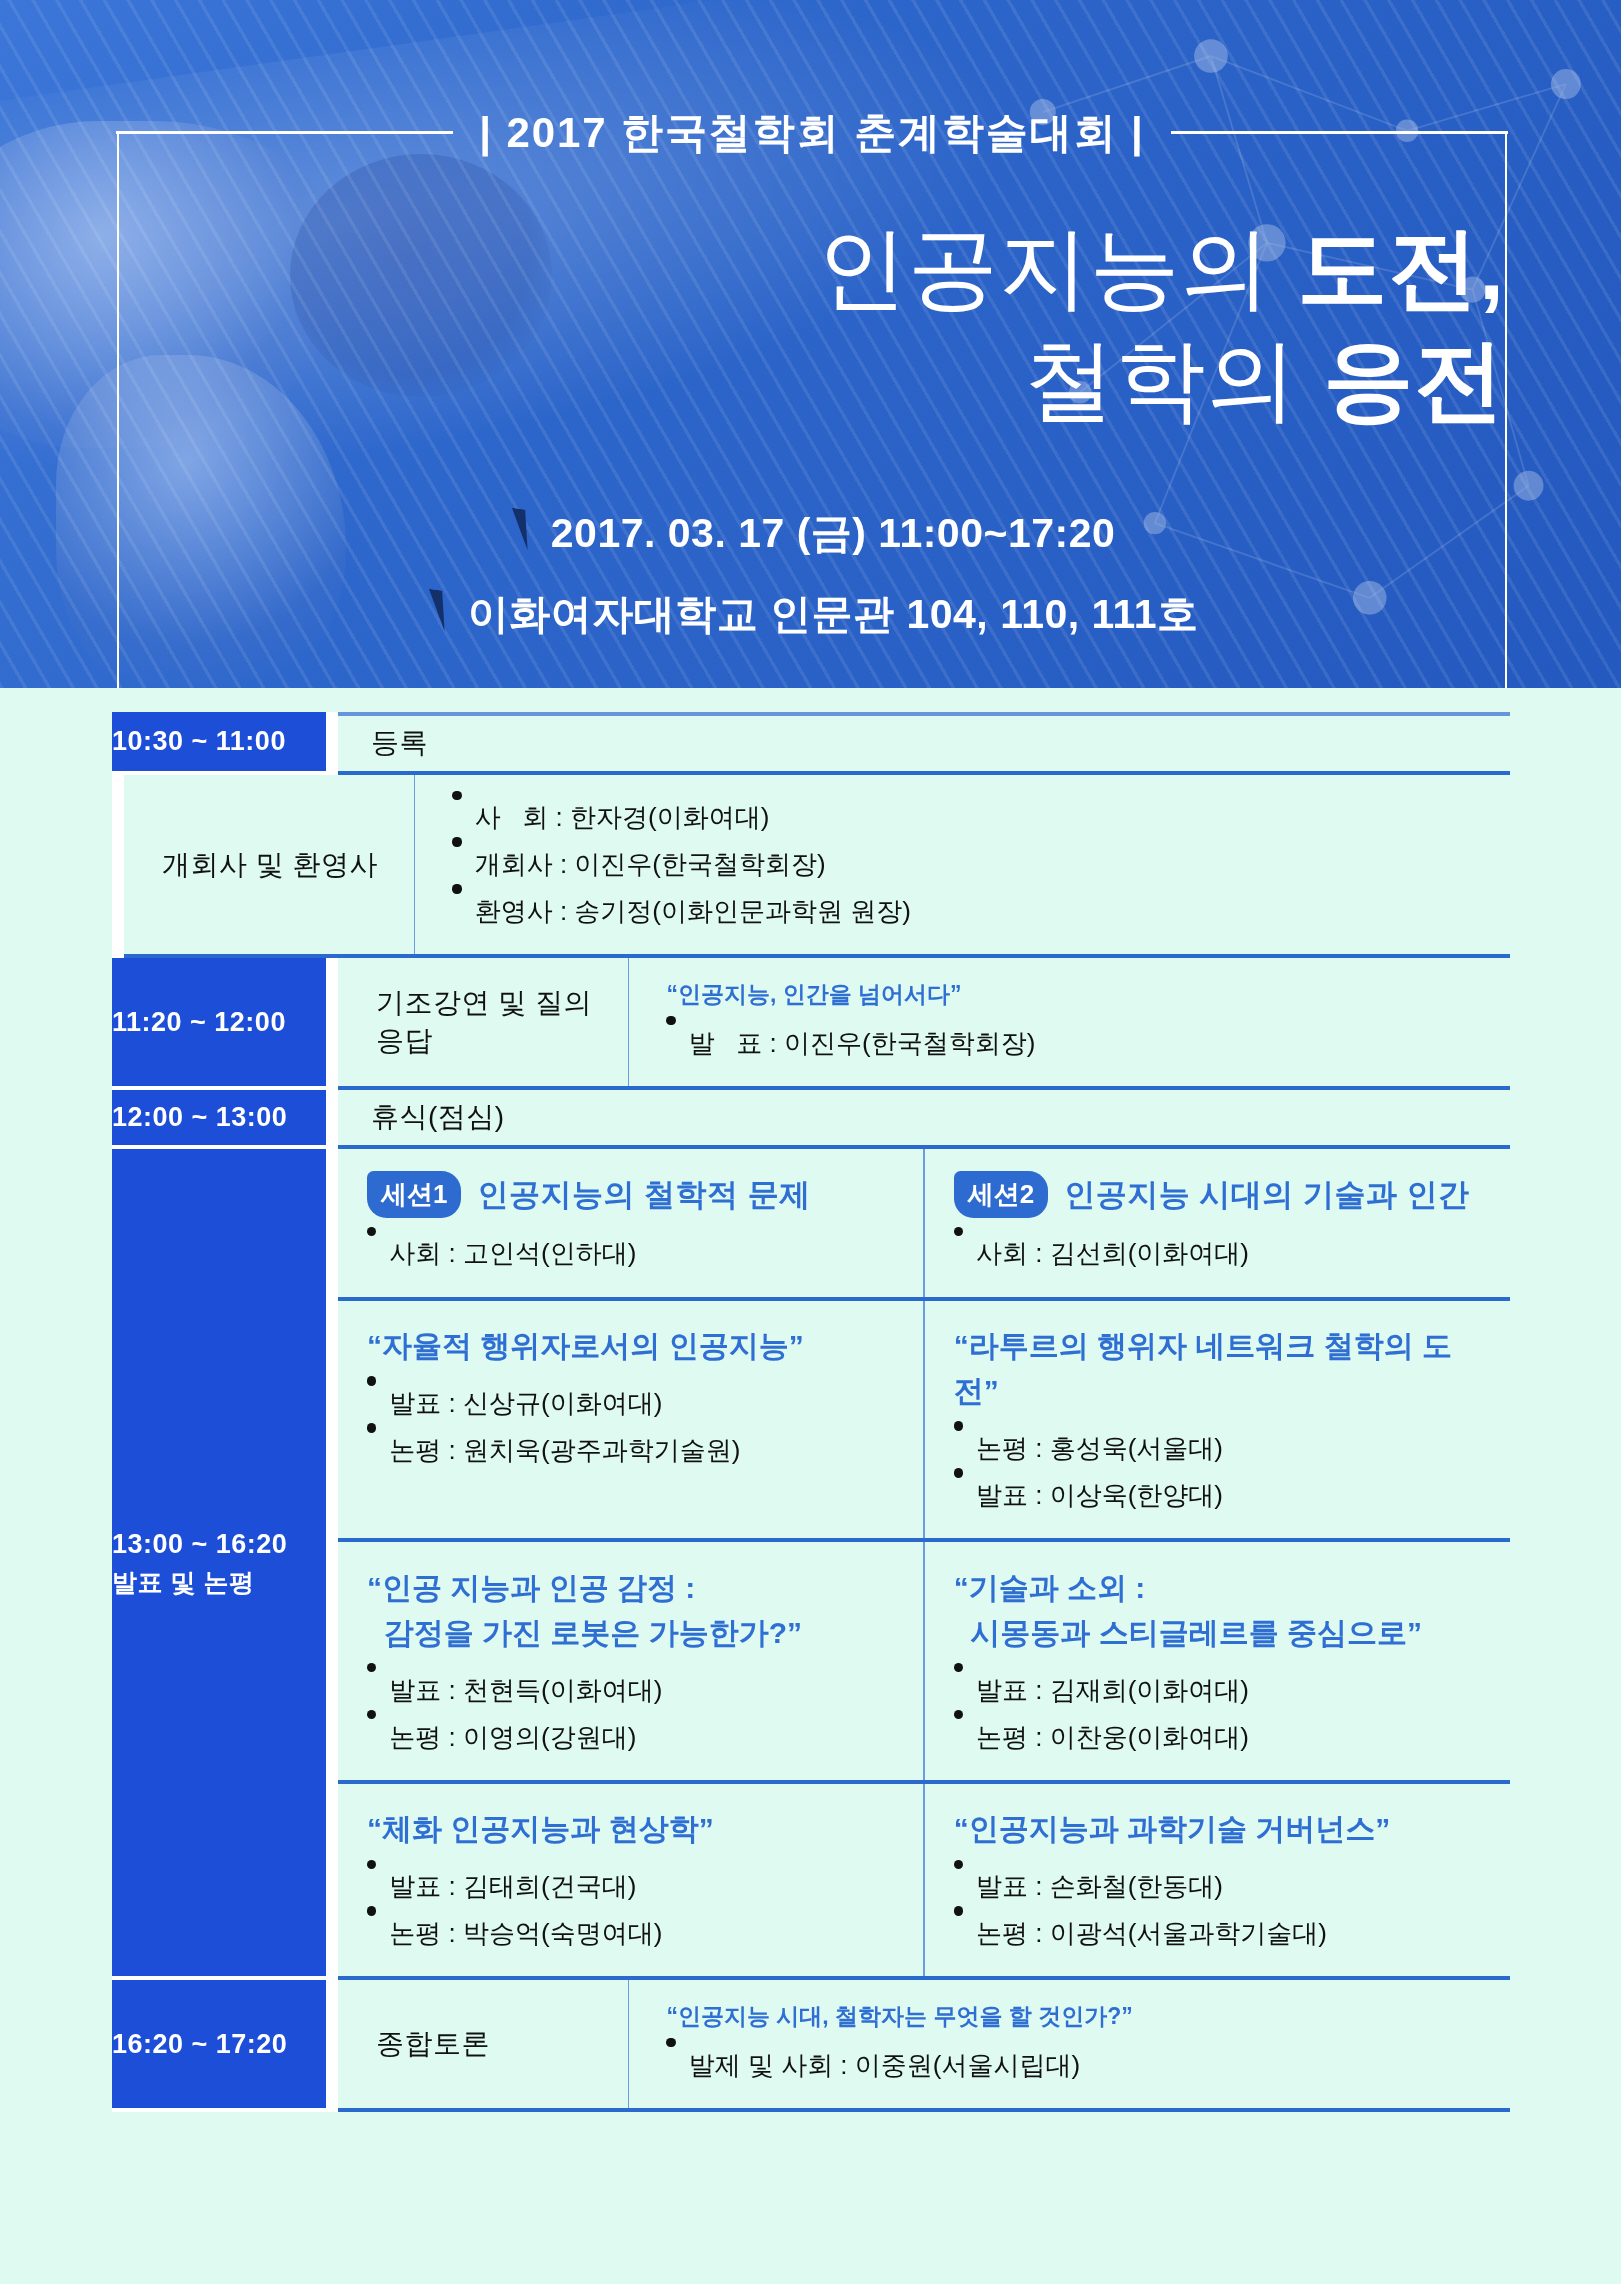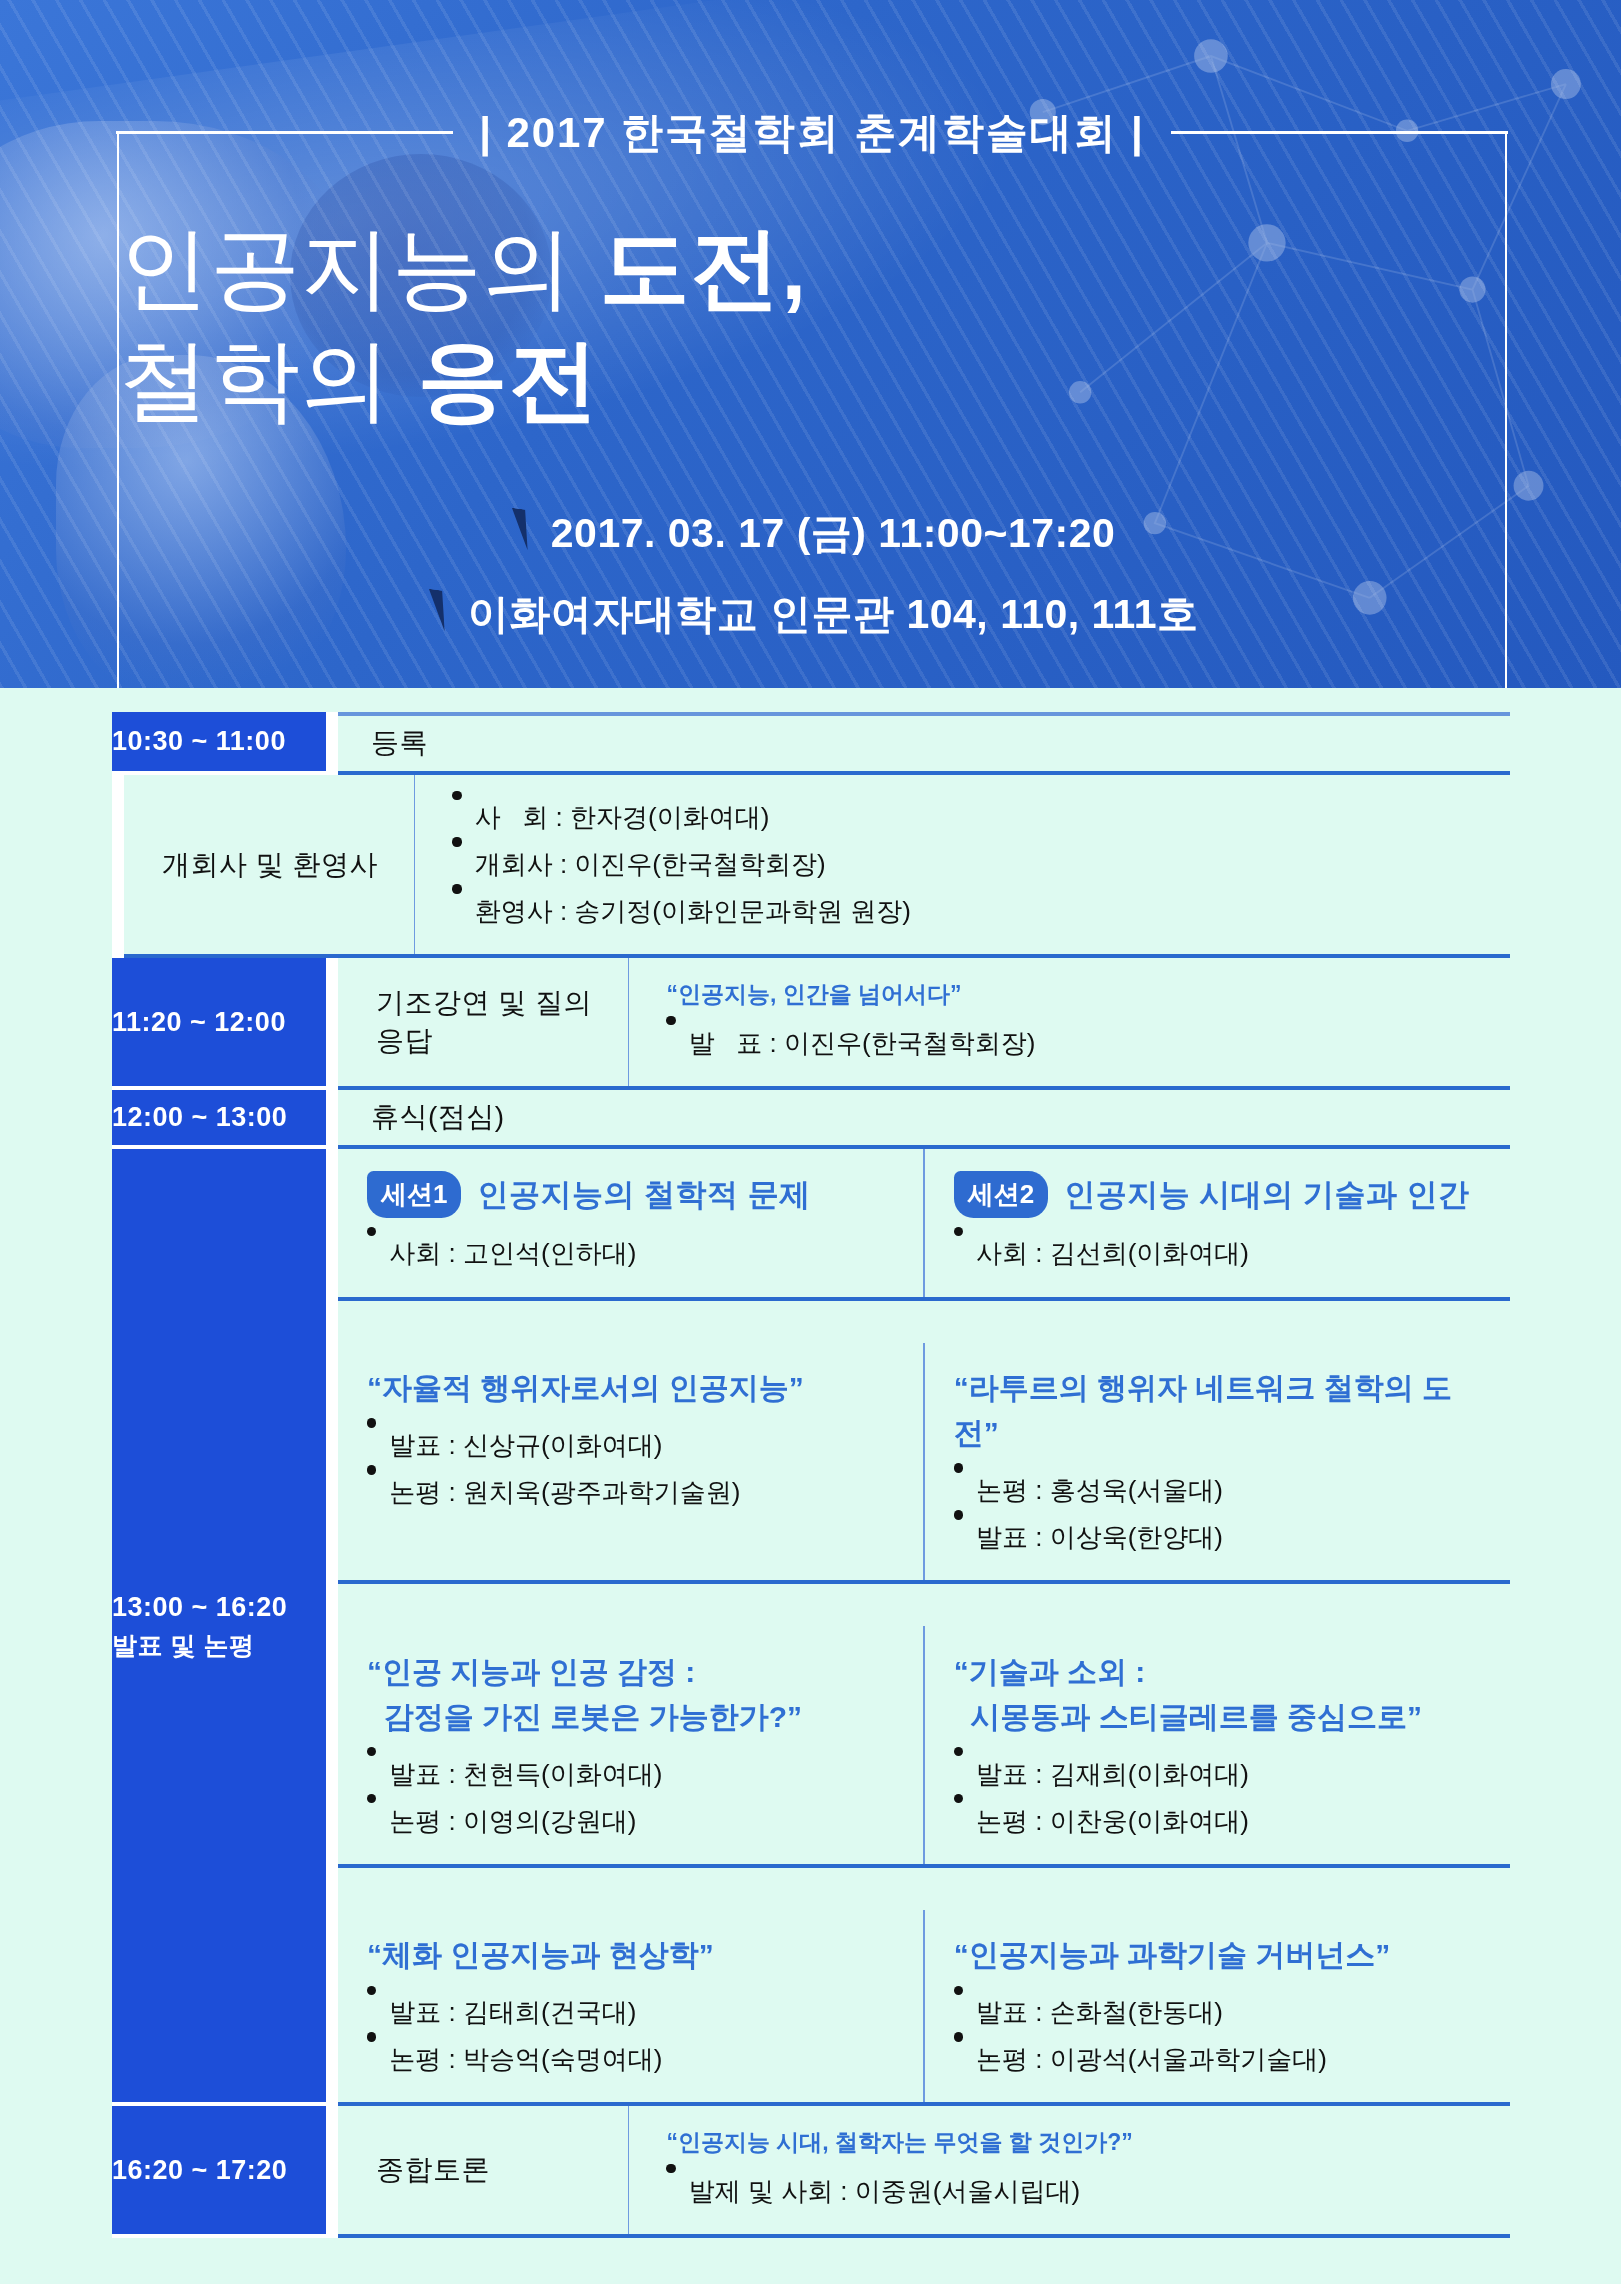--- a/index.html
+++ b/index.html
@@ -42,21 +42,21 @@
   }
   .hbox-top {
     position:absolute; left:-2.8px; right:-2.8px; top:-1.4px; transform:translateY(-50%);
     display:flex; align-items:center;
   }
   .hline { flex:1; height:2.8px; background:#ffffff; }
   .conf-badge {
     color:#fff; font-size:42px; font-weight:700; letter-spacing:1.9px;
     padding:0 26px; white-space:nowrap;
   }
-  .hero-title { margin-top:79px; text-align:left; color:#fff; line-height:1.24; }
+  .hero-title { margin-top:79px; text-align:right; color:#fff; line-height:1.24;padding-left:40px; }
   .hero-title .line { font-size:90px; letter-spacing:0.9px; }
   .t-reg { font-weight:400; }
   .t-bold { font-weight:800; }
   .meta { display:flex; align-items:flex-start; justify-content:center; color:#fff;
           font-size:41px; font-weight:700; letter-spacing:0.5px; }
   .meta.date  { margin-top:70px; }
   .meta.venue { margin-top:26px; }
   .pin {
     width:21.5px; height:40px; margin:2.8px 20.6px 0 0; flex:0 0 auto;
     background:#14306b;
@@ -86,21 +86,21 @@
   .labelcol {
     width:290px; flex:0 0 290px; display:flex; align-items:center; padding-left:38px;
   }
   .vline { width:1.4px; flex:0 0 1.4px; background:#6e9ae0; }
   .details { flex:1; padding:19.6px 18.7px 19.6px 37px; display:flex; flex-direction:column; justify-content:center; }
   .b { display:flex; align-items:flex-start; font-size:26px; color:#111; line-height:1.8; }
   .dot { width:9.3px; height:9.3px; border-radius:50%; background:#111; flex:0 0 aupx;
          flex:0 0 9.3px; margin-right:13px; position:relative; top:-3.7px; }
   .quote { color:#2f6fd3; font-size:23px; font-weight:800; line-height:1.45; margin-bottom:8.4px; white-space:pre-wrap; }
   
-  .bigcontent { flex-direction:column; padding:0;gap:42px; }
+  .bigcontent { flex-direction:column; padding:0; }
   .subrow { display:flex; align-items:stretch; border-bottom:4.7px solid #2a69ce; }
   .subrow:last-child { border-bottom:none; }
   .sess, .talk { flex:1; padding:22.4px 23.4px 19.6px 29px; }
   .shead { display:flex; align-items:center; margin-bottom:12px; }
   .sbadge {
     background:#2e6bd0; color:#fff; font-size:26px; font-weight:800;
     padding:5.6px 14px 6.5px 14px; border-radius:6.5px 19.6px 19.6px 19.6px; margin-right:16px; white-space:nowrap;
   }
   .stitle { color:#2f6fd3; font-size:31px; font-weight:800; letter-spacing:0.5px; }
   .ttitle { color:#2f6fd3; font-size:30px; font-weight:800; line-height:1.5; margin-bottom:12px; white-space:pre-wrap; }

